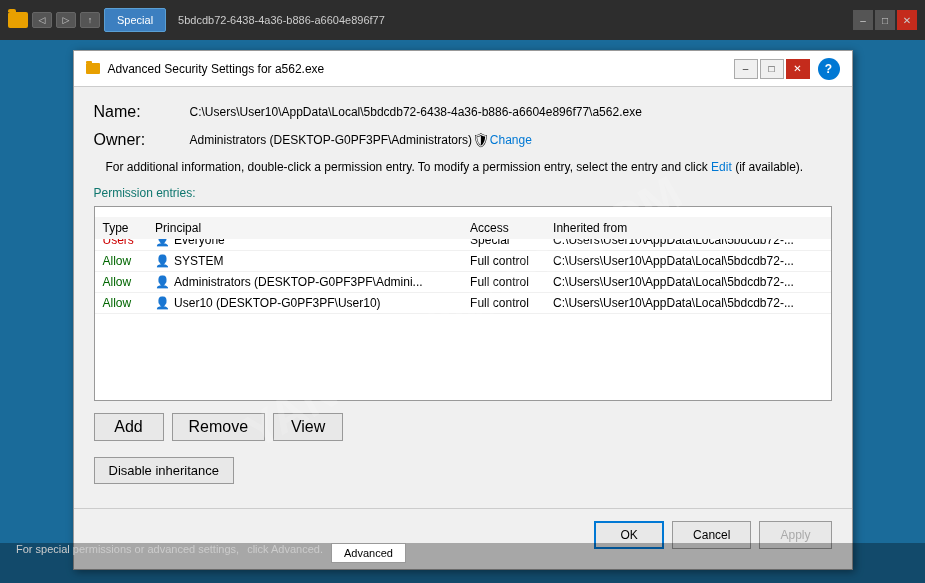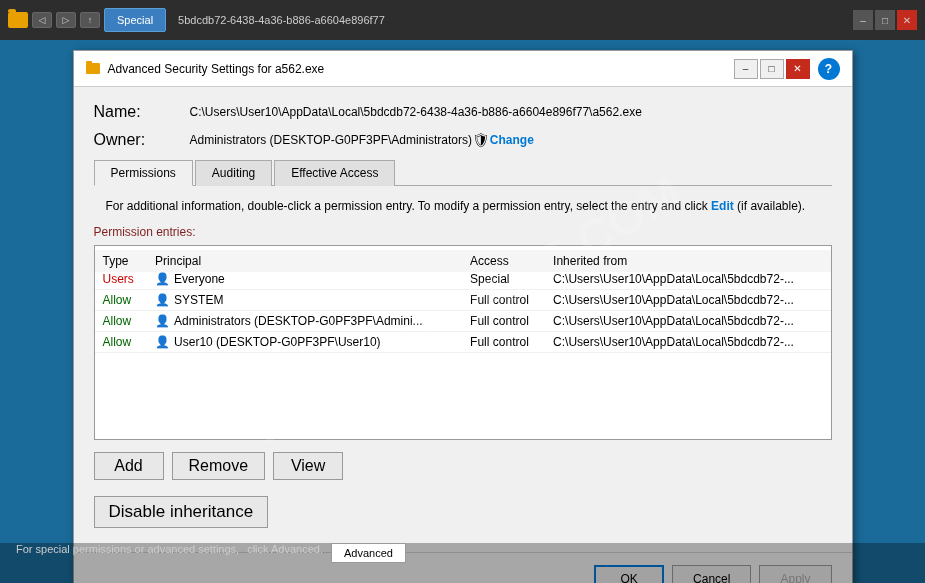--- a/index.html
+++ b/index.html
@@ -206,21 +206,20 @@
       display: inline-flex;
       align-items: center;
       justify-content: center;
       font-size: 14px;
     }
     .change-link {
       color: #0078d4;
       cursor: pointer;
       font-size: 12px;
       text-decoration: none;
-      font-weight: bold;
     }
 
     
     .tabs {
       display: flex;
       border-bottom: 1px solid #aaa;
       margin-bottom: 12px;
     }
     .tab {
       padding: 5px 16px;
@@ -245,21 +244,21 @@
       font-size: 12px;
       color: #000;
       margin-bottom: 10px;
       line-height: 1.4;
       margin-left: 12px;
     }
     .info-text a { color: #0078d4; cursor: pointer; }
 
     .perm-entries-label {
       font-size: 12px;
-      color: #7f1d1d;
+      color: #0f766e;
       margin-bottom: 6px;
     }
 
     
     .perm-table-container {
       border: 1px solid #999;
       background: #fff;
       height: 195px;
       overflow-y: auto;
       margin-bottom: 12px;
@@ -270,21 +269,21 @@
       font-size: 12px;
     }
     .perm-table th {
       background: #f5f5f5;
       border-bottom: 1px solid #ccc;
       padding: 4px 8px;
       text-align: left;
       font-weight: normal;
       color: #000;
       position: sticky;
-      top: 4px;
+      top: 10px;
     }
     .perm-table td {
       padding: 3px 8px;
       color: #000;
       border-bottom: 1px solid #f0f0f0;
       vertical-align: middle;
     }
 
     
     .action-btns {
@@ -302,21 +301,21 @@
       min-width: 70px;
       text-align: center;
     }
 
     
     .disable-btn {
       padding: 5px 14px;
       background: #e8e8e8;
       border: 1px solid #999;
       cursor: pointer;
-      font-size: 17px;
+      font-size: 13px;
       color: #000;
     }
 
     
     .dialog-footer {
       display: flex;
       justify-content: flex-end;
       gap: 8px;
       padding: 12px 20px;
       border-top: 1px solid #ccc;
@@ -423,31 +422,20 @@
       <div class="field-row">
         <span class="field-label">Owner:</span>
         <span class="field-value owner-row">
           <span>Administrators (DESKTOP-G0PF3PF\Administrators)</span>
           <span class="shield-icon">🛡</span>
           <a class="change-link">Change</a>
         </span>
       </div>
 
       
-      <div class="tabs">
-        <div class="tab active">
-          <span>Permissions</span>
-        </div>
-        <div class="tab">
-          <span>Auditing</span>
-        </div>
-        <div class="tab">
-          <span>Effective Access</span>
-        </div>
-      </div>
 
       
       <div class="info-text">
         For additional information, double-click a permission entry. To modify a permission entry, select the entry and click <a class="change-link">Edit</a> (if available).
       </div>
 
       
       <div class="perm-entries-label">Permission entries:</div>
 
       

